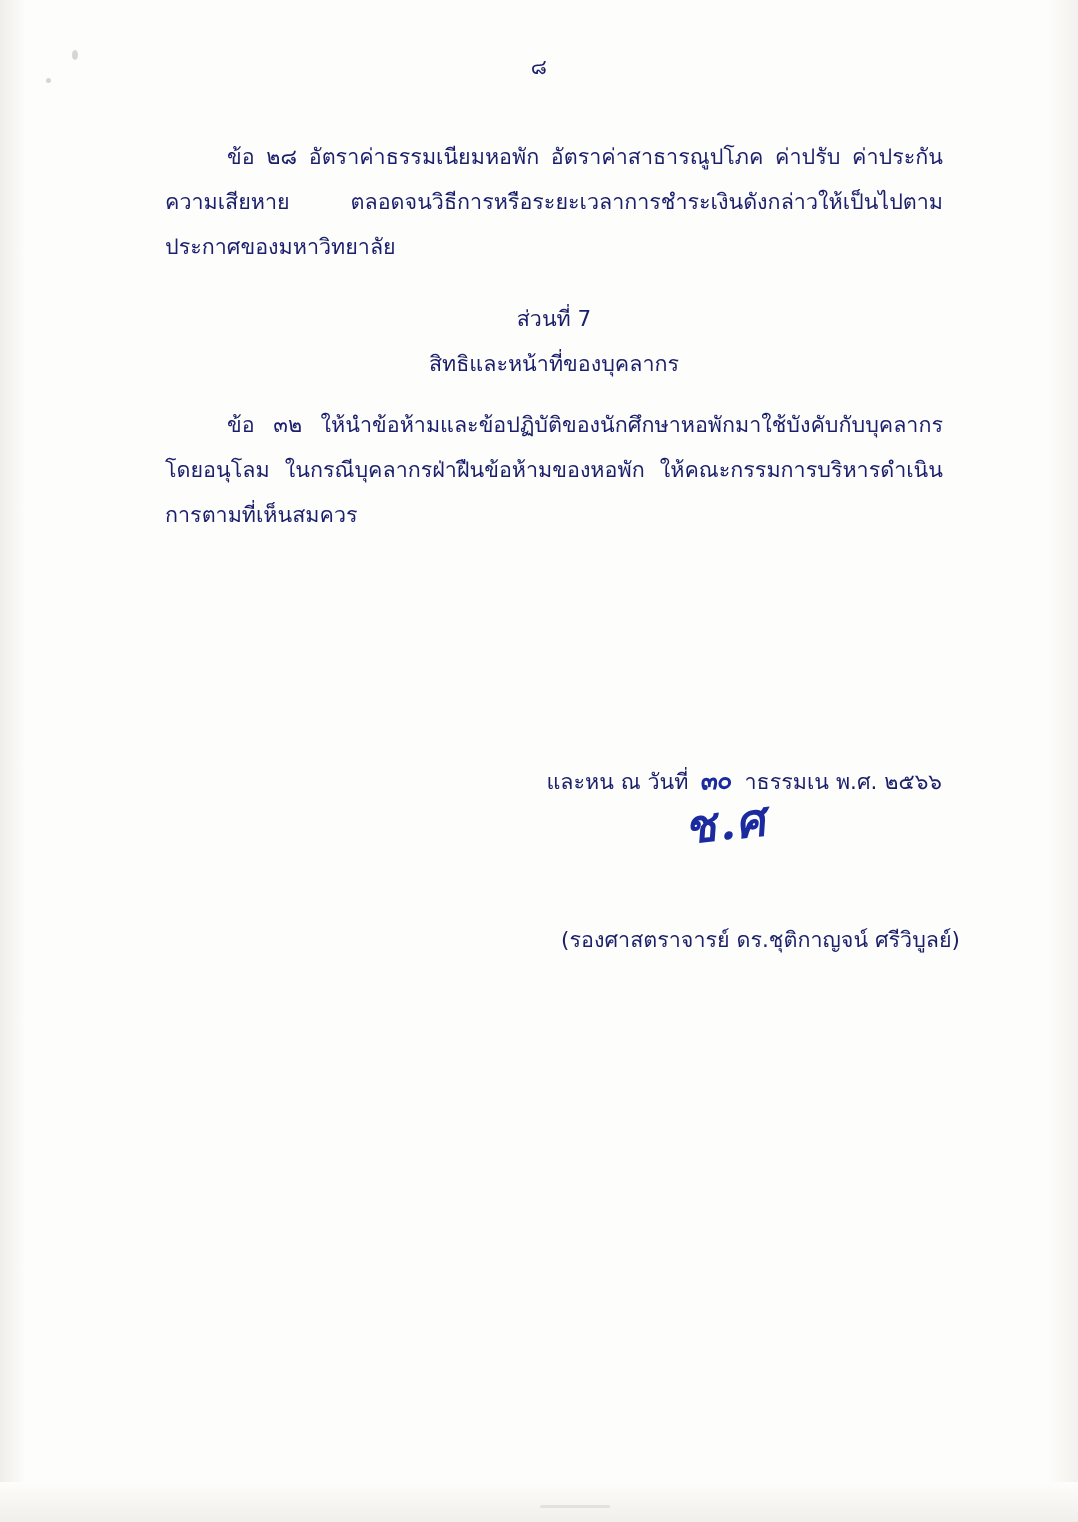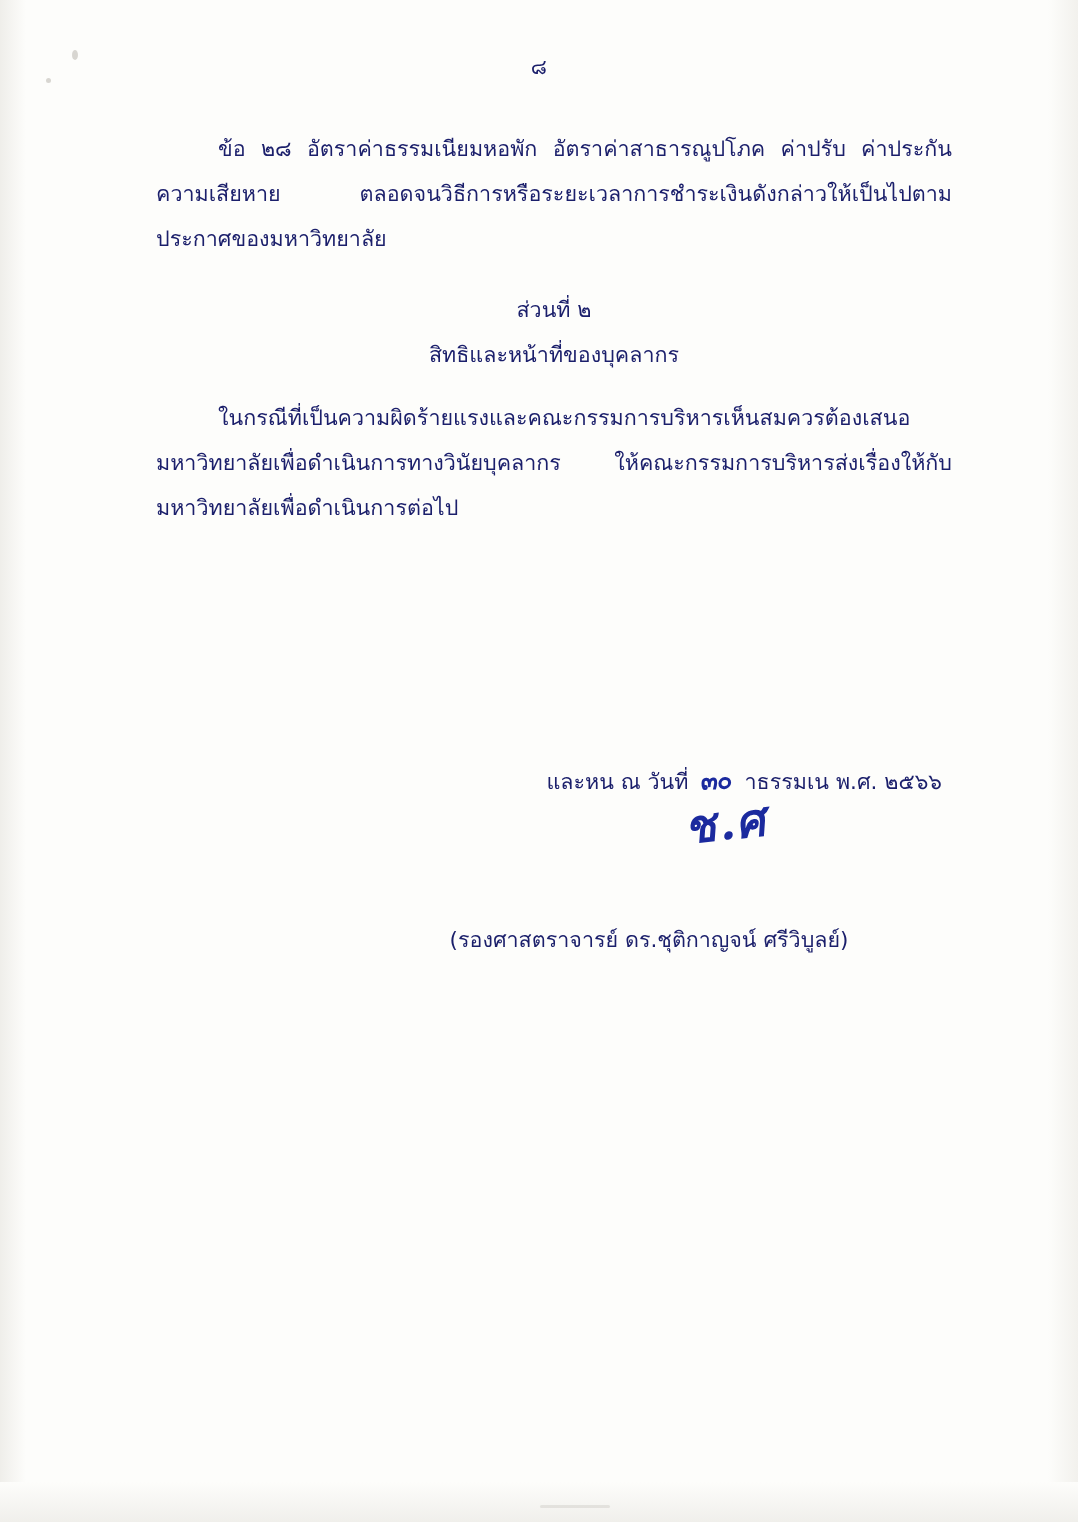--- a/index.html
+++ b/index.html
@@ -94,21 +94,22 @@
 
   .section-head {
     margin-top: 26px;
     margin-bottom: 0;
   }
   .section-sub {
     margin-bottom: 14px;
   }
 
   .para {
-    margin: 8px;
+    margin: 17px;
+    font-family: Liberation Serif, serif;
   }
   .gap-before {
     margin-top: 18px;
   }
 
   .sign-block {
     position: absolute;
     left: 148px;
     width: 812px;
     top: 760px;
@@ -137,21 +138,21 @@
     font-family: "DejaVu Serif", serif;
     font-size: 46px;
     font-weight: bold;
     color: #1b2a9e;
     transform: rotate(-6deg) skewX(-10deg);
     letter-spacing: 2px;
     white-space: nowrap;
   }
   .signer {
     margin-top: 118px;
-    text-align: center;
+    text-align: right;
     padding-left: 190px;
     line-height: 38px;
   }
 </style>
 </head>
 <body>
 
 <div class="page">
 
   <div class="paper-edge-left"></div>
@@ -163,29 +164,29 @@
   <div class="speck" style="left:540px; top:1505px; width:70px; height:3px; border-radius:2px; opacity:.3;"></div>
 
   <div class="content">
 
     <div class="page-number">๘</div>
 
     <div class="body-block">
 
       <p class="para indent">ข้อ ๒๘  อัตราค่าธรรมเนียมหอพัก อัตราค่าสาธารณูปโภค ค่าปรับ ค่าประกันความเสียหาย ตลอดจนวิธีการหรือระยะเวลาการชำระเงินดังกล่าวให้เป็นไปตามประกาศของมหาวิทยาลัย</p>
 
-      <p class="center section-head">ส่วนที่ ๒</p>
+      <p class="center section-head">ส่วนที่ 7</p>
 
       <p class="center section-sub">สิทธิและหน้าที่ของบุคลากร</p>
 
 
 
 
-
-      <p class="para indent gap-before">ในกรณีที่เป็นความผิดร้ายแรงและคณะกรรมการบริหารเห็นสมควรต้องเสนอมหาวิทยาลัยเพื่อดำเนินการทางวินัยบุคลากร ให้คณะกรรมการบริหารส่งเรื่องให้กับมหาวิทยาลัยเพื่อดำเนินการต่อไป</p>
+      <p class="para indent">ข้อ ๓๒ ให้นำข้อห้ามและข้อปฏิบัติของนักศึกษาหอพักมาใช้บังคับกับบุคลากรโดยอนุโลม ในกรณีบุคลากรฝ่าฝืนข้อห้ามของหอพัก ให้คณะกรรมการบริหารดำเนินการตามที่เห็นสมควร</p>
+
     </div>
 
     <div class="sign-block">
 
       <div class="announce-line">
         <span>และหน  ณ  วันที่</span>
         <span class="handwritten-date">๓๐</span>
         <span>าธรรมเน</span>
         <span>พ.ศ.</span>
         <span>๒๕๖๖</span>

